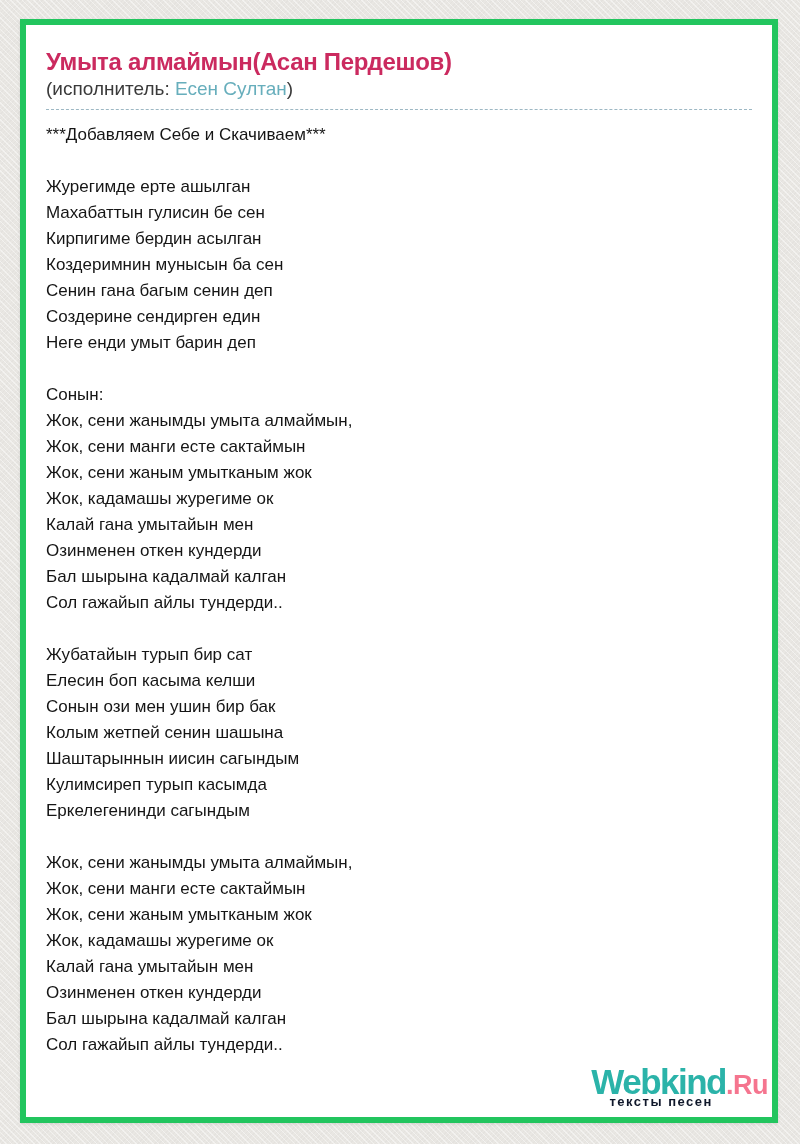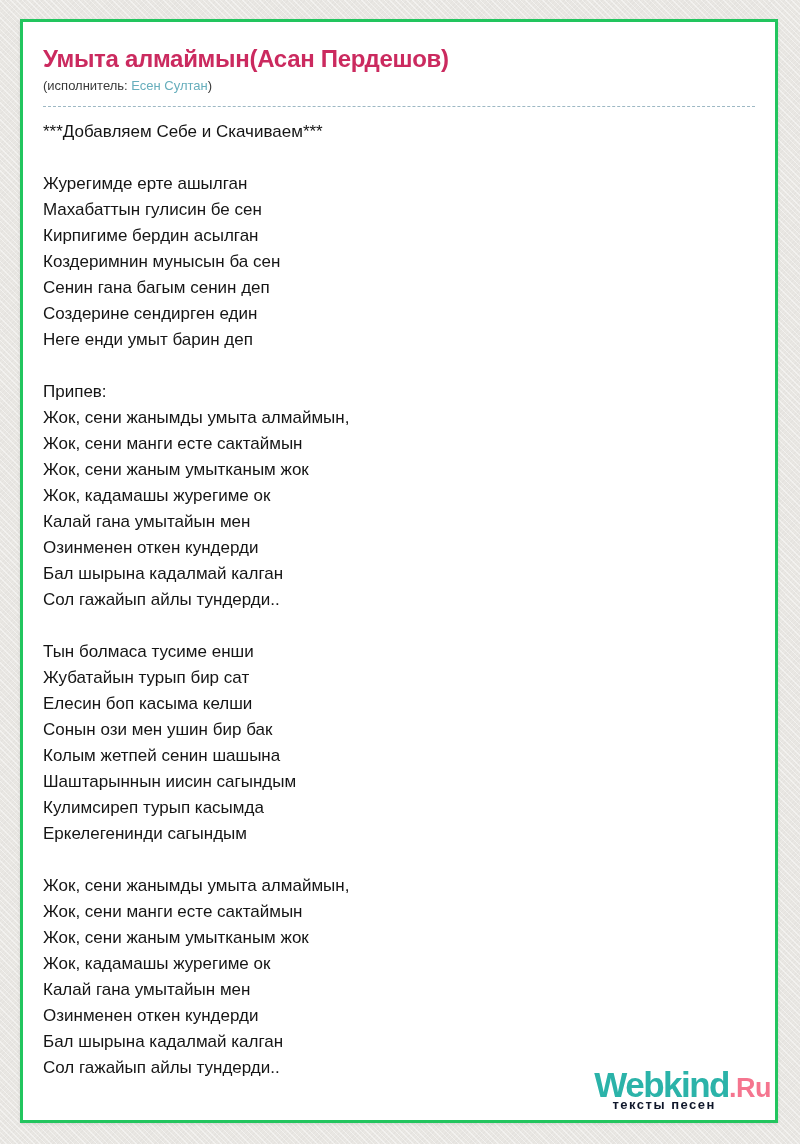--- a/index.html
+++ b/index.html
@@ -7,30 +7,30 @@
     width:800px;height:1144px;position:relative;overflow:hidden;
     background-color:#e9e7e3;
     background-image:
       repeating-linear-gradient(45deg, rgba(255,255,255,.45) 0 1px, rgba(0,0,0,0) 1px 4px),
       repeating-linear-gradient(-45deg, rgba(0,0,0,.02) 0 1px, rgba(0,0,0,0) 1px 3px);
     font-family:"Liberation Sans", sans-serif;
   }
   .card{
     position:absolute;left:20px;top:19px;width:758px;height:1104px;
     box-sizing:border-box;background:#ffffff;
-    border:3px solid #22c55e;
+    border:6px solid #22c55e;
     box-shadow:0 1px 3px rgba(0,0,0,.10);
     padding:22px 20px 0 20px;
   }
   .page-title{
     margin:0;font-size:24px;line-height:30px;font-weight:bold;
     letter-spacing:-0.3px;color:#cb2a5f;
   }
   .subtitle{
-    margin:2px 0 8px 0;font-size:13px;line-height:20px;color:#3a3a3a;
+    margin:2px 0 8px 0;font-size:19px;line-height:20px;color:#3a3a3a;
     padding-bottom:2px;
   }
   .artist-link{color:#67aebc;text-decoration:none;cursor:pointer;}
   .divider{border:none;border-top:1px dashed #9db8c4;margin:1px 0 0 0;}
   .lyrics{
     padding-top:12px;font-size:17px;color:#151515;
   }
   .lyric-line{line-height:26px;height:26px;white-space:nowrap;}
   .stanza{margin:0 0 26px 0;}
   .logo{
@@ -64,32 +64,31 @@
       <div class="stanza">
         <div class="lyric-line">Журегимде ерте ашылган</div>
         <div class="lyric-line">Махабаттын гулисин бе сен</div>
         <div class="lyric-line">Кирпигиме бердин асылган</div>
         <div class="lyric-line">Коздеримнин мунысын ба сен</div>
         <div class="lyric-line">Сенин гана багым сенин деп</div>
         <div class="lyric-line">Создерине сендирген един</div>
         <div class="lyric-line">Неге енди умыт барин деп</div>
       </div>
       <div class="stanza">
-        <div class="lyric-line">Припев:</div>
+        <div class="lyric-line">Сонын:</div>
         <div class="lyric-line">Жок, сени жанымды умыта алмаймын,</div>
         <div class="lyric-line">Жок, сени манги есте сактаймын</div>
         <div class="lyric-line">Жок, сени жаным умытканым жок</div>
         <div class="lyric-line">Жок, кадамашы журегиме ок</div>
         <div class="lyric-line">Калай гана умытайын мен</div>
         <div class="lyric-line">Озинменен откен кундерди</div>
         <div class="lyric-line">Бал шырына кадалмай калган</div>
         <div class="lyric-line">Сол гажайып айлы тундерди..</div>
       </div>
       <div class="stanza">
-        <div class="lyric-line">Тын болмаса тусиме енши</div>
         <div class="lyric-line">Жубатайын турып бир сат</div>
         <div class="lyric-line">Елесин боп касыма келши</div>
         <div class="lyric-line">Сонын ози мен ушин бир бак</div>
         <div class="lyric-line">Колым жетпей сенин шашына</div>
         <div class="lyric-line">Шаштарыннын иисин сагындым</div>
         <div class="lyric-line">Кулимсиреп турып касымда</div>
         <div class="lyric-line">Еркелегенинди сагындым</div>
       </div>
       <div class="stanza">
         <div class="lyric-line">Жок, сени жанымды умыта алмаймын,</div>

